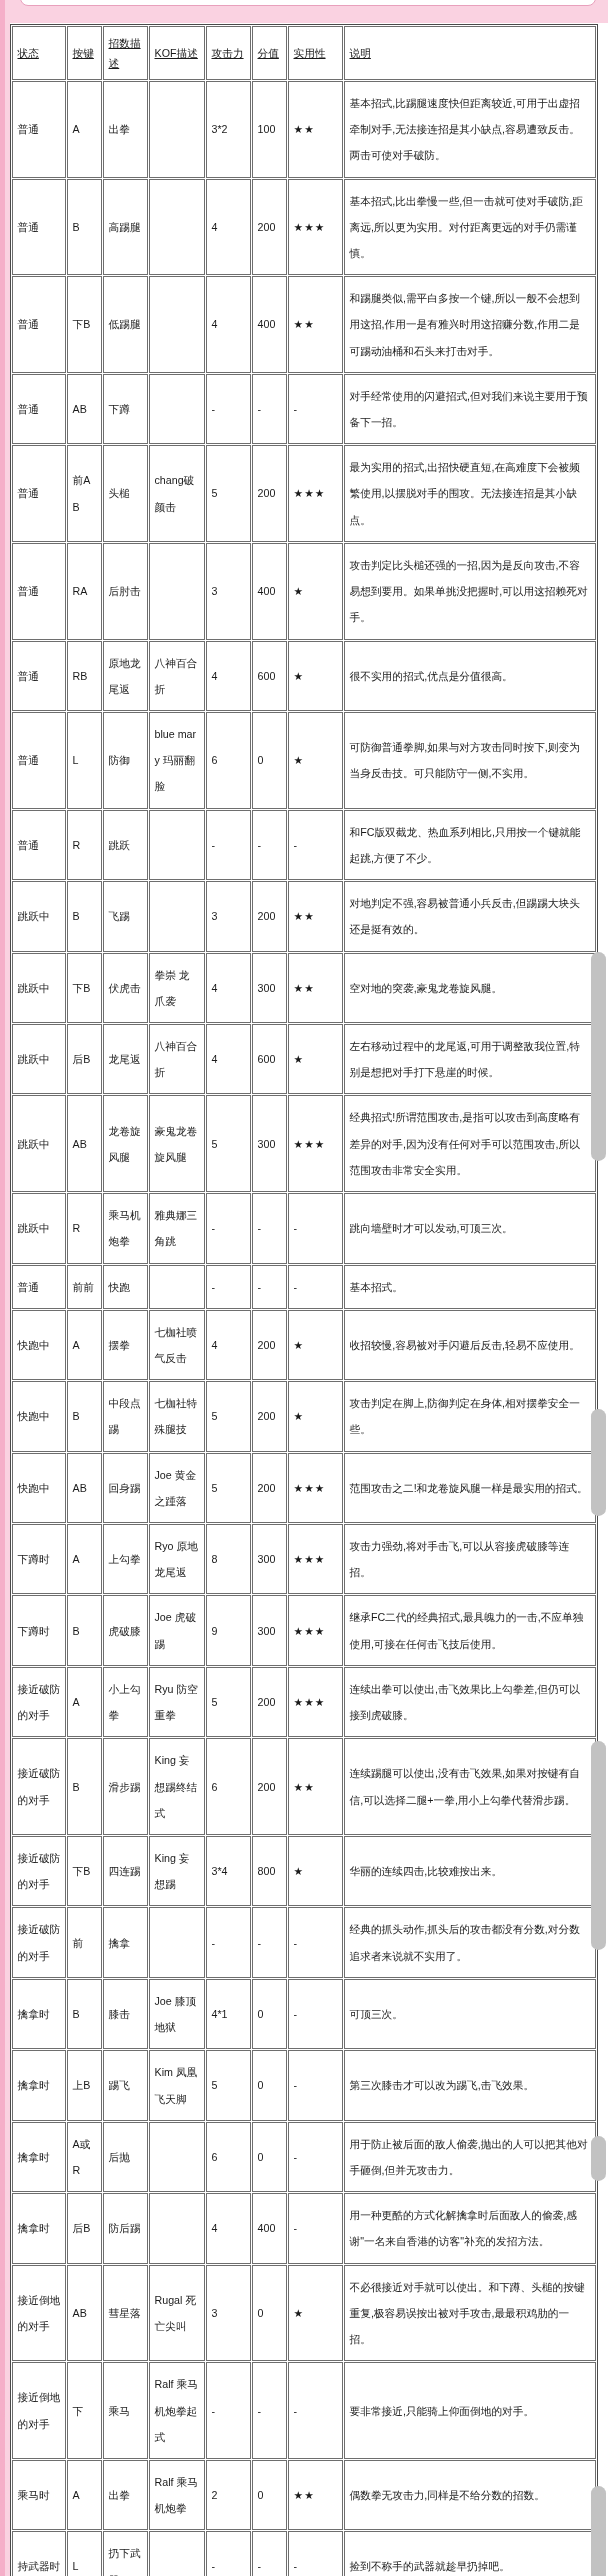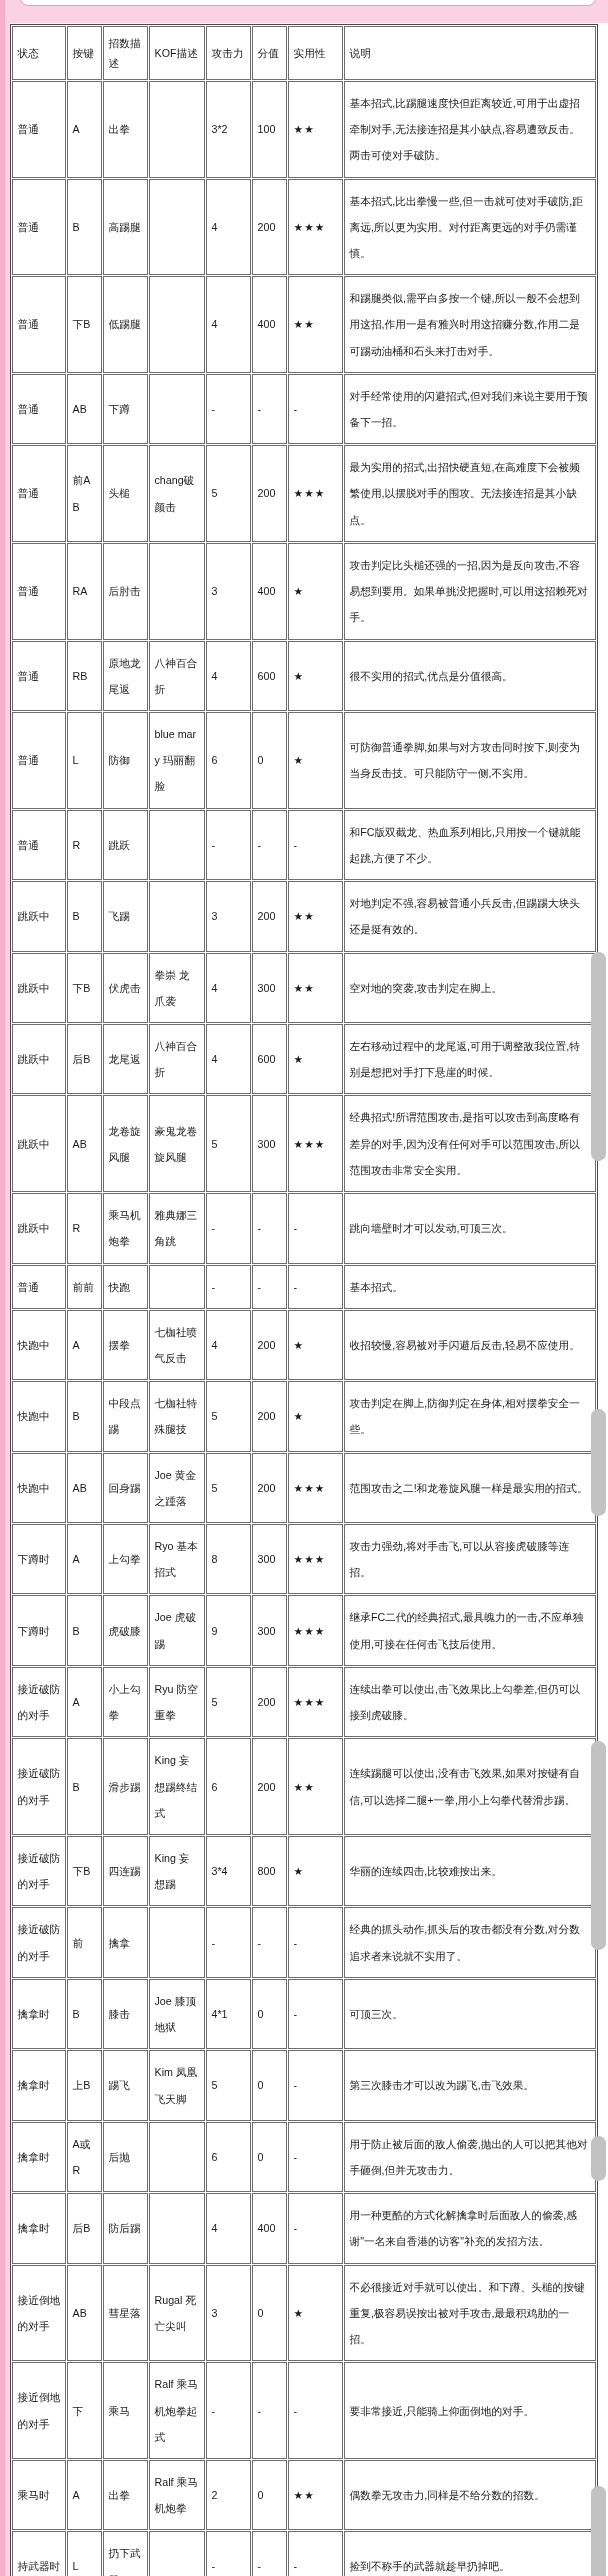--- a/index.html
+++ b/index.html
@@ -60,21 +60,21 @@
     background:#ffffff;
     font-size:10.7px;
     font-weight:normal;
     text-align:left;
     vertical-align:middle;
     padding:8px 4.5px;
     line-height:2.45;
     word-break:break-all;
     overflow-wrap:anywhere;
   }
-  thead th{padding:5.6px 4.5px;line-height:1.9;}
+  thead th{padding:5.6px 4.5px;line-height:1.9;text-decoration:underline;}
   .rating{letter-spacing:1.1px;}
   .scrollbar-thumb{
     position:absolute;left:591px;width:14.7px;
     background:var(--scrollbar);
     border-radius:7.3px;
   }
 </style>
 </head>
 <body>
 
@@ -207,21 +207,21 @@
         <td>对地判定不强,容易被普通小兵反击,但踢踢大块头还是挺有效的。</td>
       </tr>
       <tr>
         <td>跳跃中</td>
         <td>下B</td>
         <td>伏虎击</td>
         <td>拳崇 龙爪袭</td>
         <td>4</td>
         <td>300</td>
         <td class="rating">★★</td>
-        <td>空对地的突袭,攻击判定在脚上。</td>
+        <td>空对地的突袭,豪鬼龙卷旋风腿。</td>
       </tr>
       <tr>
         <td>跳跃中</td>
         <td>后B</td>
         <td>龙尾返</td>
         <td>八神百合折</td>
         <td>4</td>
         <td>600</td>
         <td class="rating">★</td>
         <td>左右移动过程中的龙尾返,可用于调整敌我位置,特别是想把对手打下悬崖的时候。</td>
@@ -283,21 +283,21 @@
         <td>Joe 黄金之踵落</td>
         <td>5</td>
         <td>200</td>
         <td class="rating">★★★</td>
         <td>范围攻击之二!和龙卷旋风腿一样是最实用的招式。</td>
       </tr>
       <tr>
         <td>下蹲时</td>
         <td>A</td>
         <td>上勾拳</td>
-        <td>Ryo 基本招式</td>
+        <td>Ryo 原地龙尾返</td>
         <td>8</td>
         <td>300</td>
         <td class="rating">★★★</td>
         <td>攻击力强劲,将对手击飞,可以从容接虎破膝等连招。</td>
       </tr>
       <tr>
         <td>下蹲时</td>
         <td>B</td>
         <td>虎破膝</td>
         <td>Joe 虎破踢</td>

